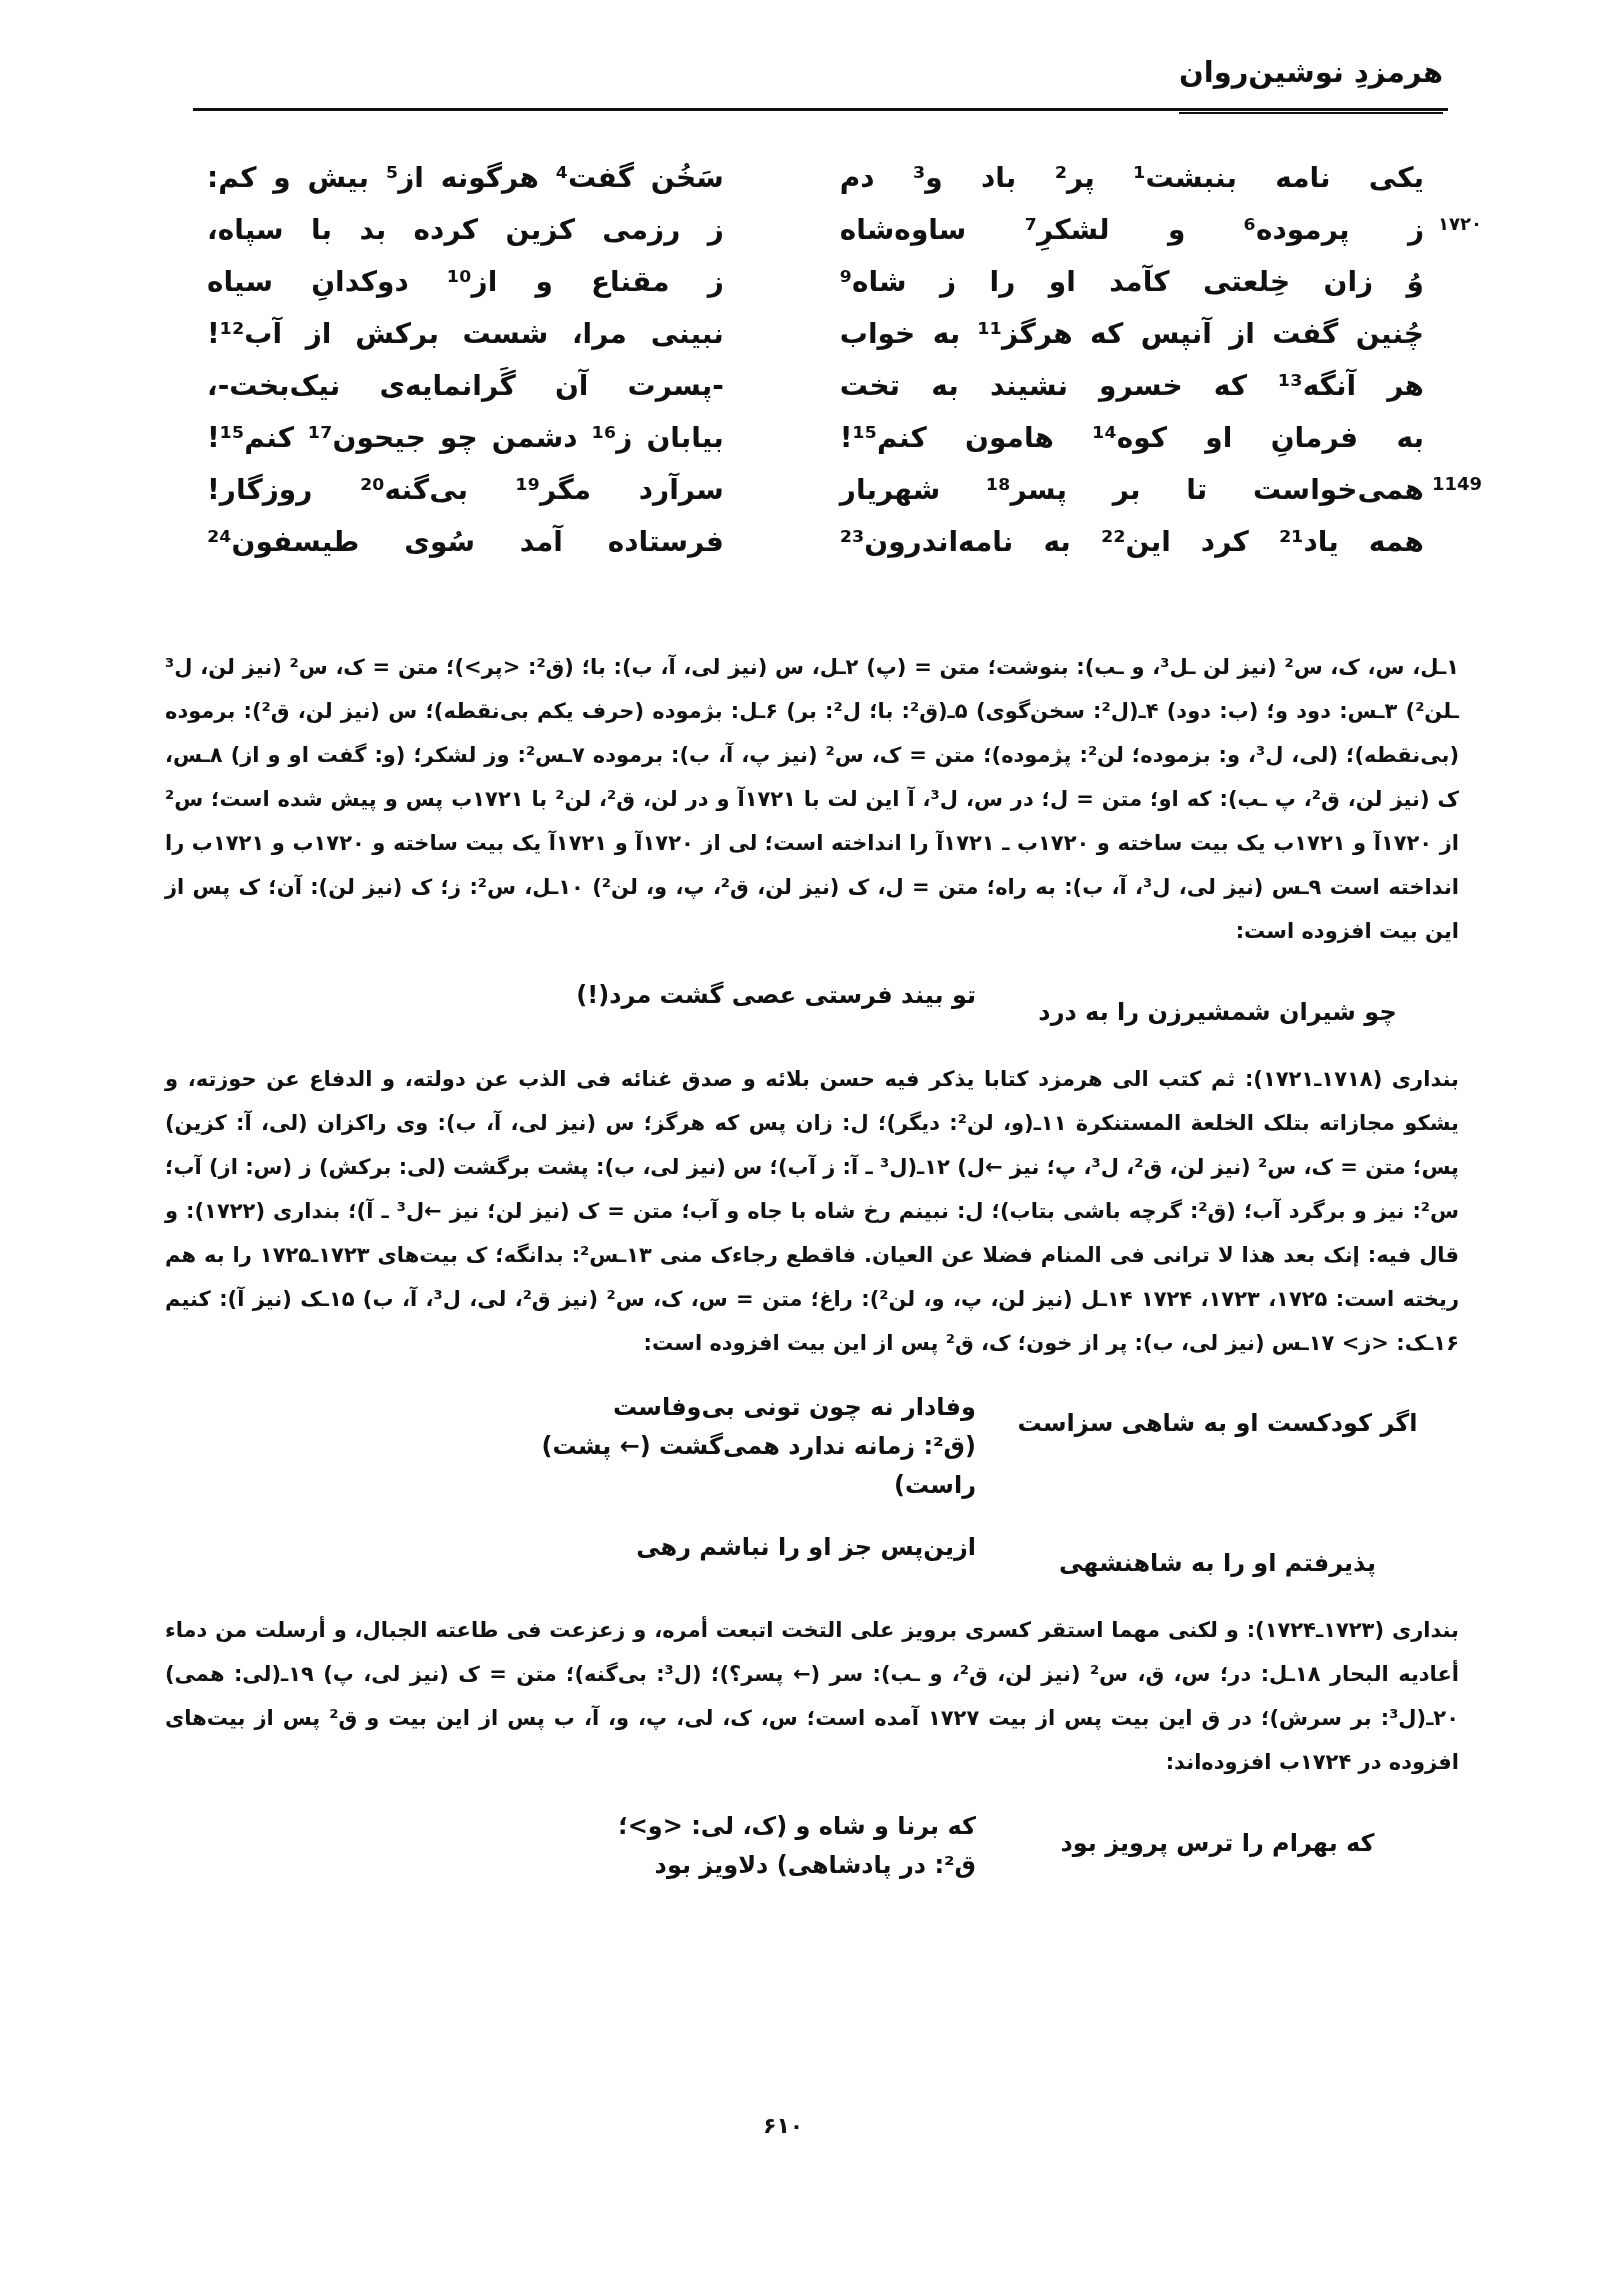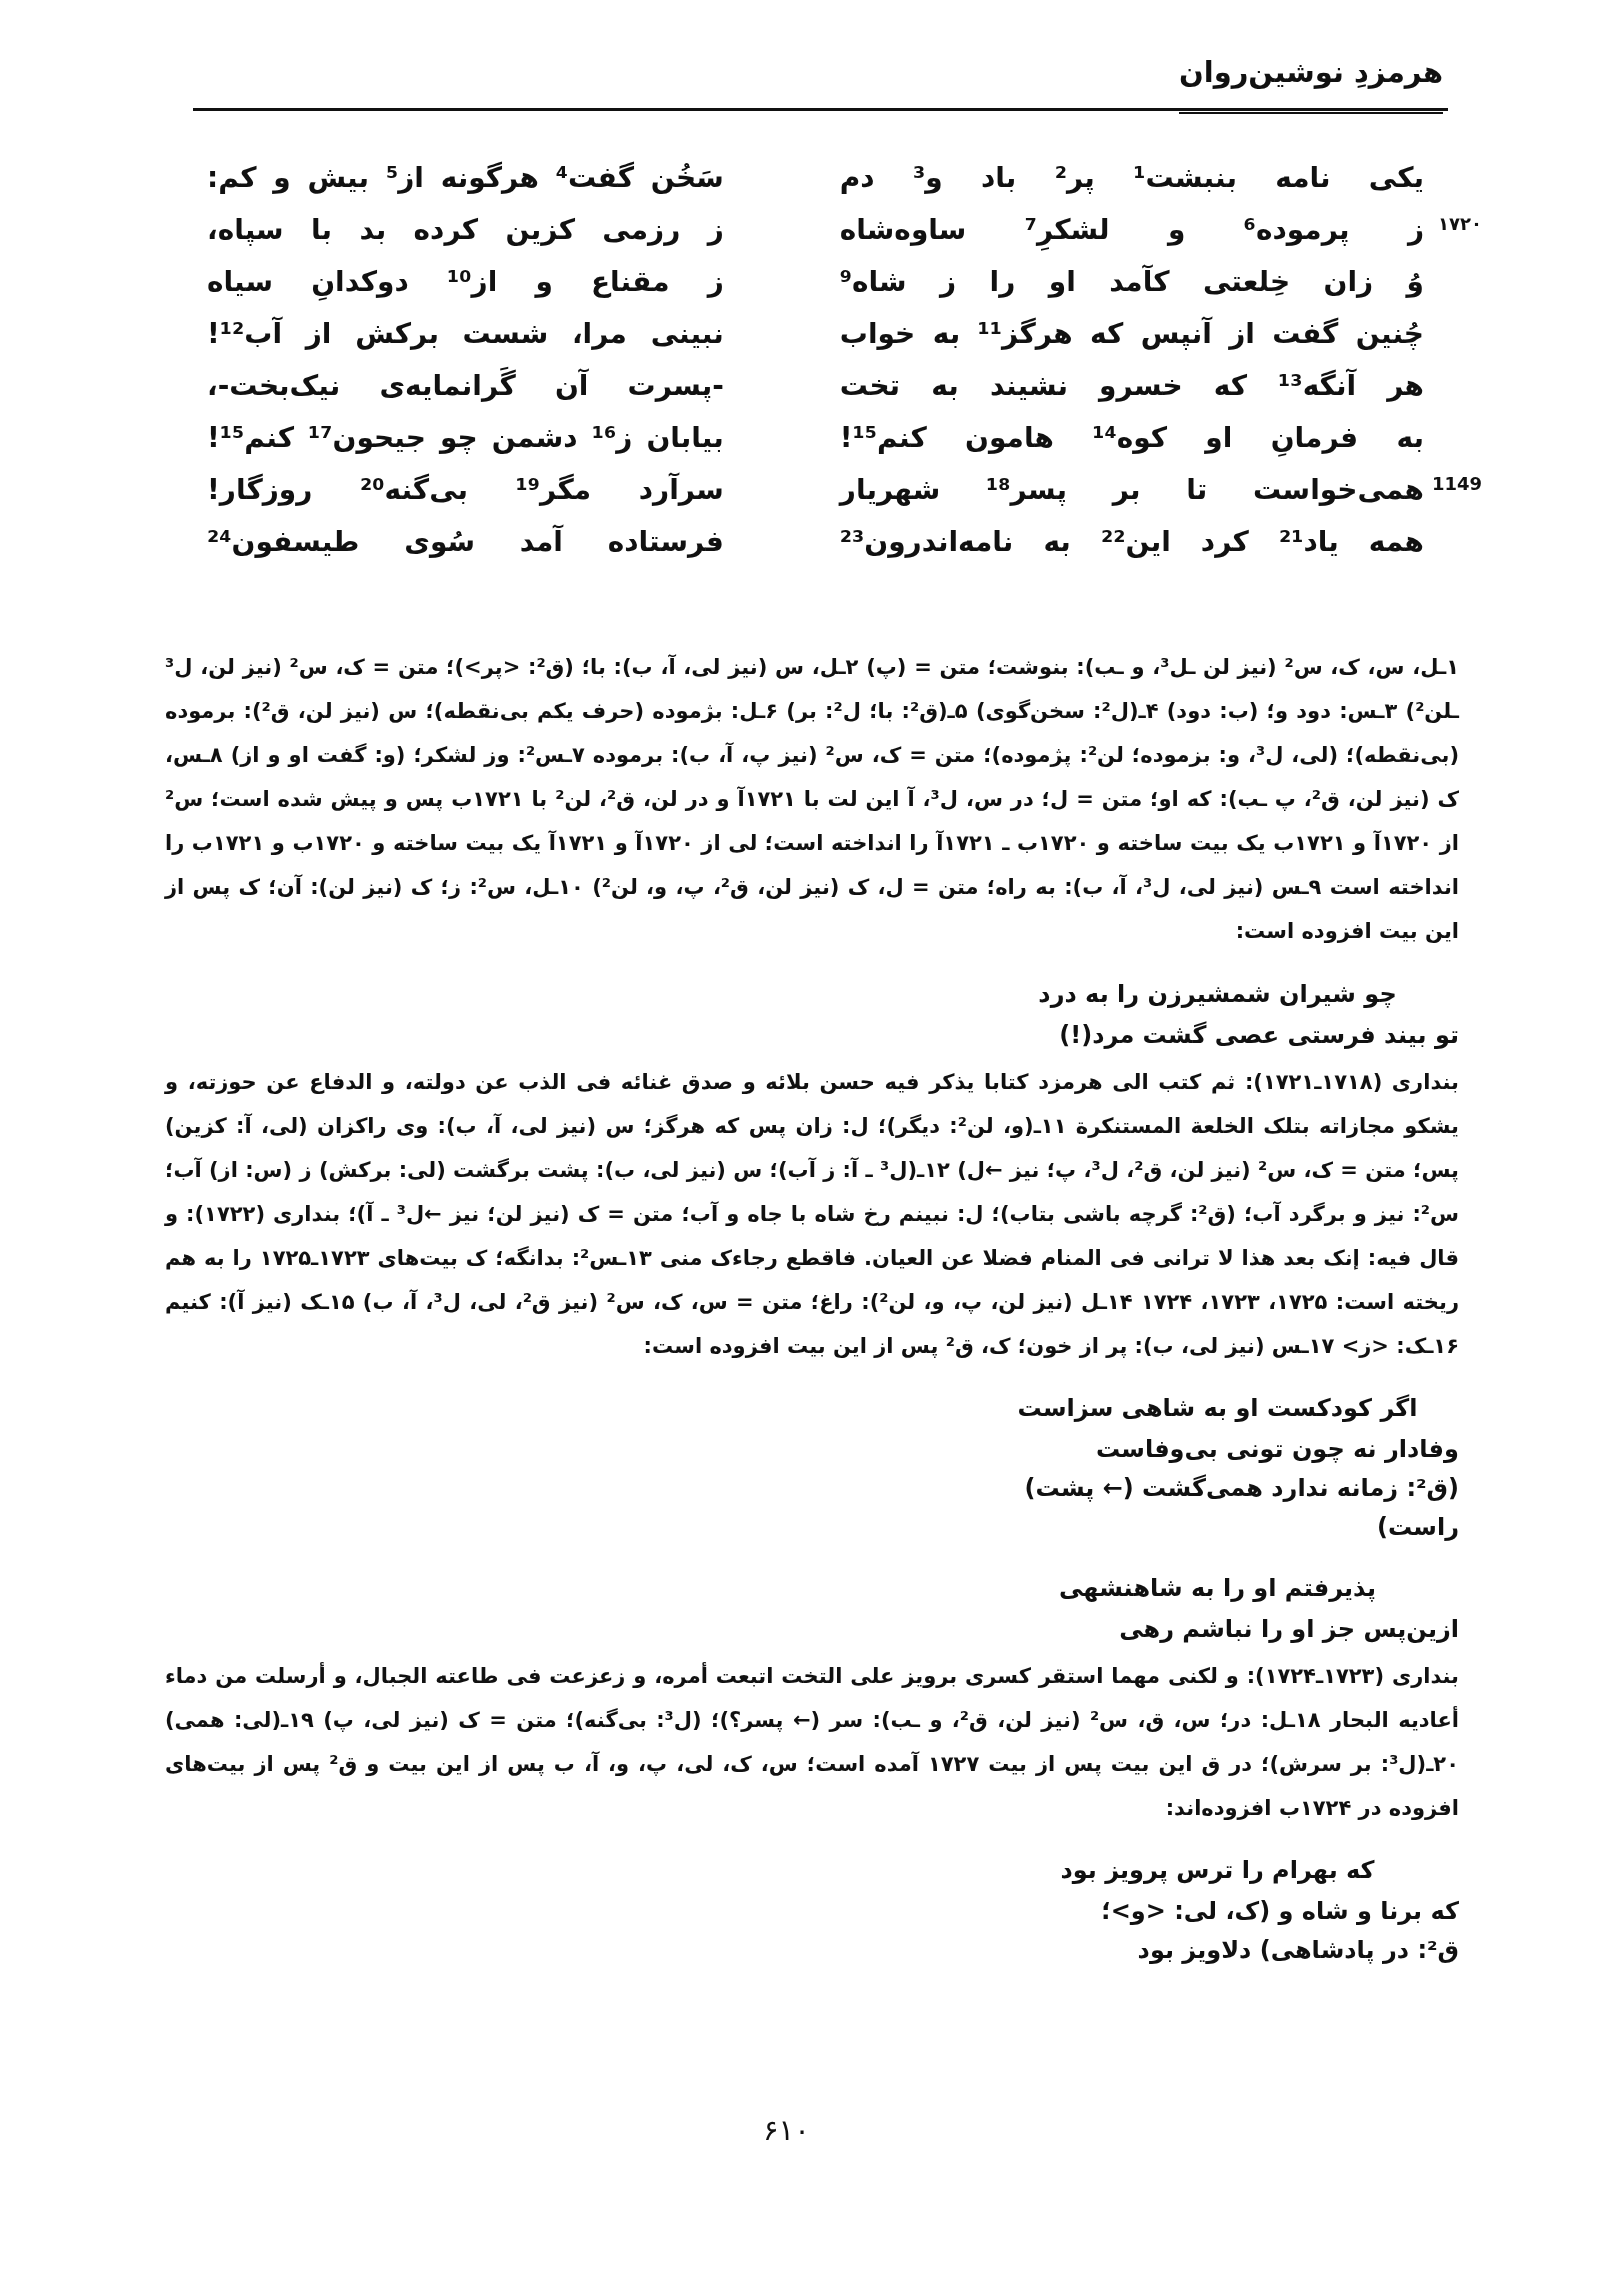--- a/index.html
+++ b/index.html
@@ -10,25 +10,25 @@
   .header-rule { position:absolute; top:108px; left:193px; width:1255px; height:2.9px; background:#111; }
   .verses { position:absolute; top:145px; right:183px; width:1217px; }
   .verse-row { display:flex; flex-direction:row; height:52px; align-items:center; }
   .verse-row .line-no { position:absolute; right:-58px; font-size:18px; font-weight:bold; }
   .hemi { font-size:28px; font-weight:bold; white-space:nowrap;margin-top:12px; }
   .hemi.first { width:589px; text-align:justify; text-align-last:justify; }
   .hemi.second { width:521px; margin-right:116px; text-align:justify; text-align-last:justify; }
   .notes { position:absolute; top:645px; right:148px; width:1294px; font-size:21px; font-weight:bold;
            line-height:44px; }
   .note-para { margin:0; text-align:justify; }
-  .added-verse { display:flex; flex-direction:column; margin:5px 0; font-size:24px; }
+  .added-verse { display:flex; margin:23px 0; font-size:24px; }
   .added-verse .av-first { width:483px; text-align:center; padding-top:13.5px; }
   .added-verse .av-second { width:502px; text-align:right; }
   .added-verse .av-second div { line-height:39px; }
-  .page-number { position:absolute; top:2113px; left:763px; font-size:29px; font-weight:normal; direction:rtl; }
+  .page-number { position:absolute; top:2113px; left:763px; font-size:22px; font-weight:bold; direction:rtl; }
 </style>
 </head>
 <body>
 
 <div class="header-title">هرمزدِ نوشین‌روان</div>
 <div class="header-rule"></div>
 
 <div class="verses">
   <div class="verse-row" style="position:relative">
     <span class="line-no"></span>

